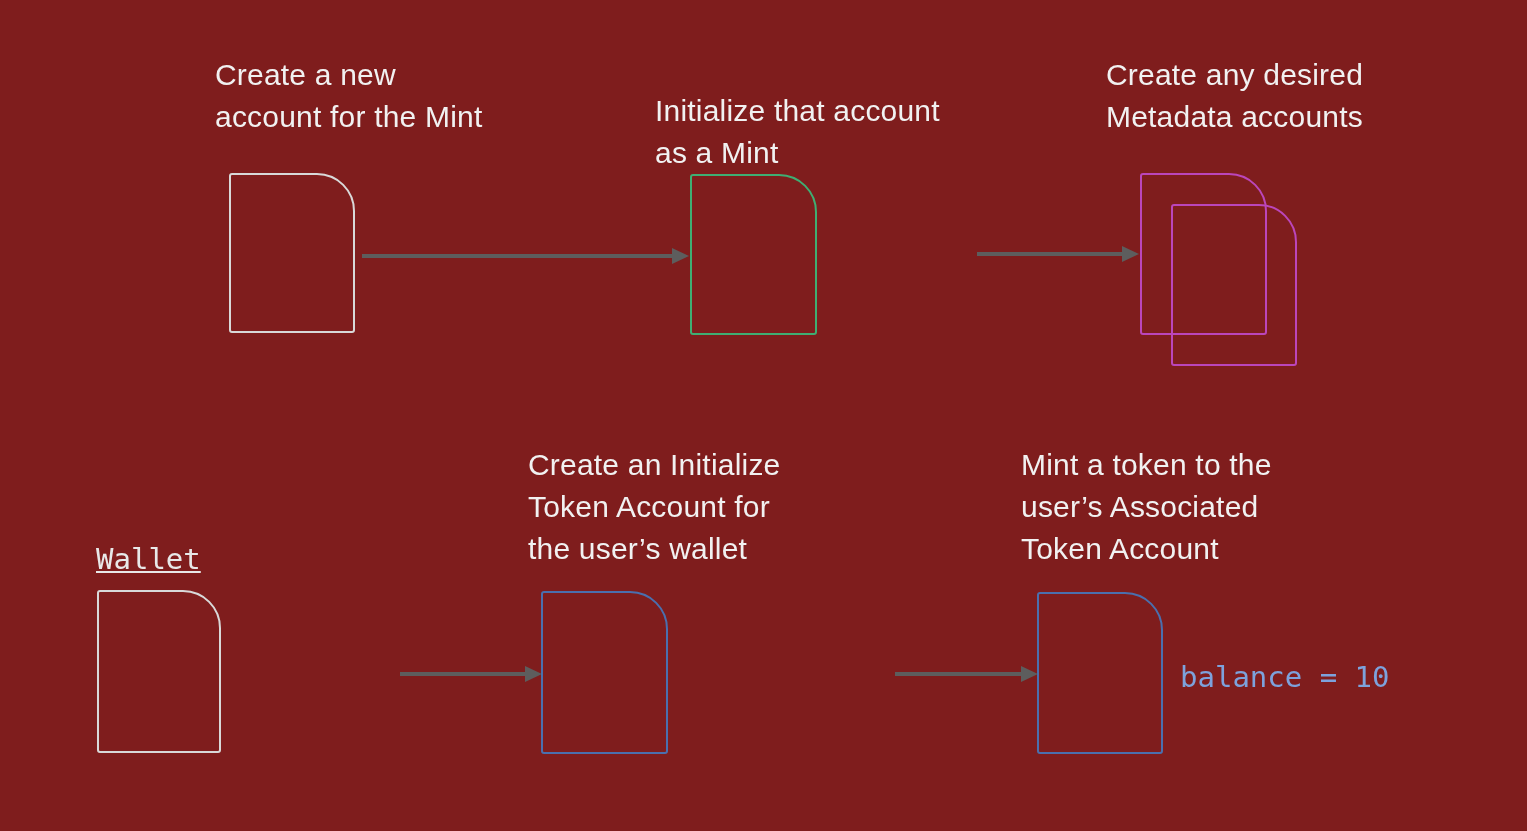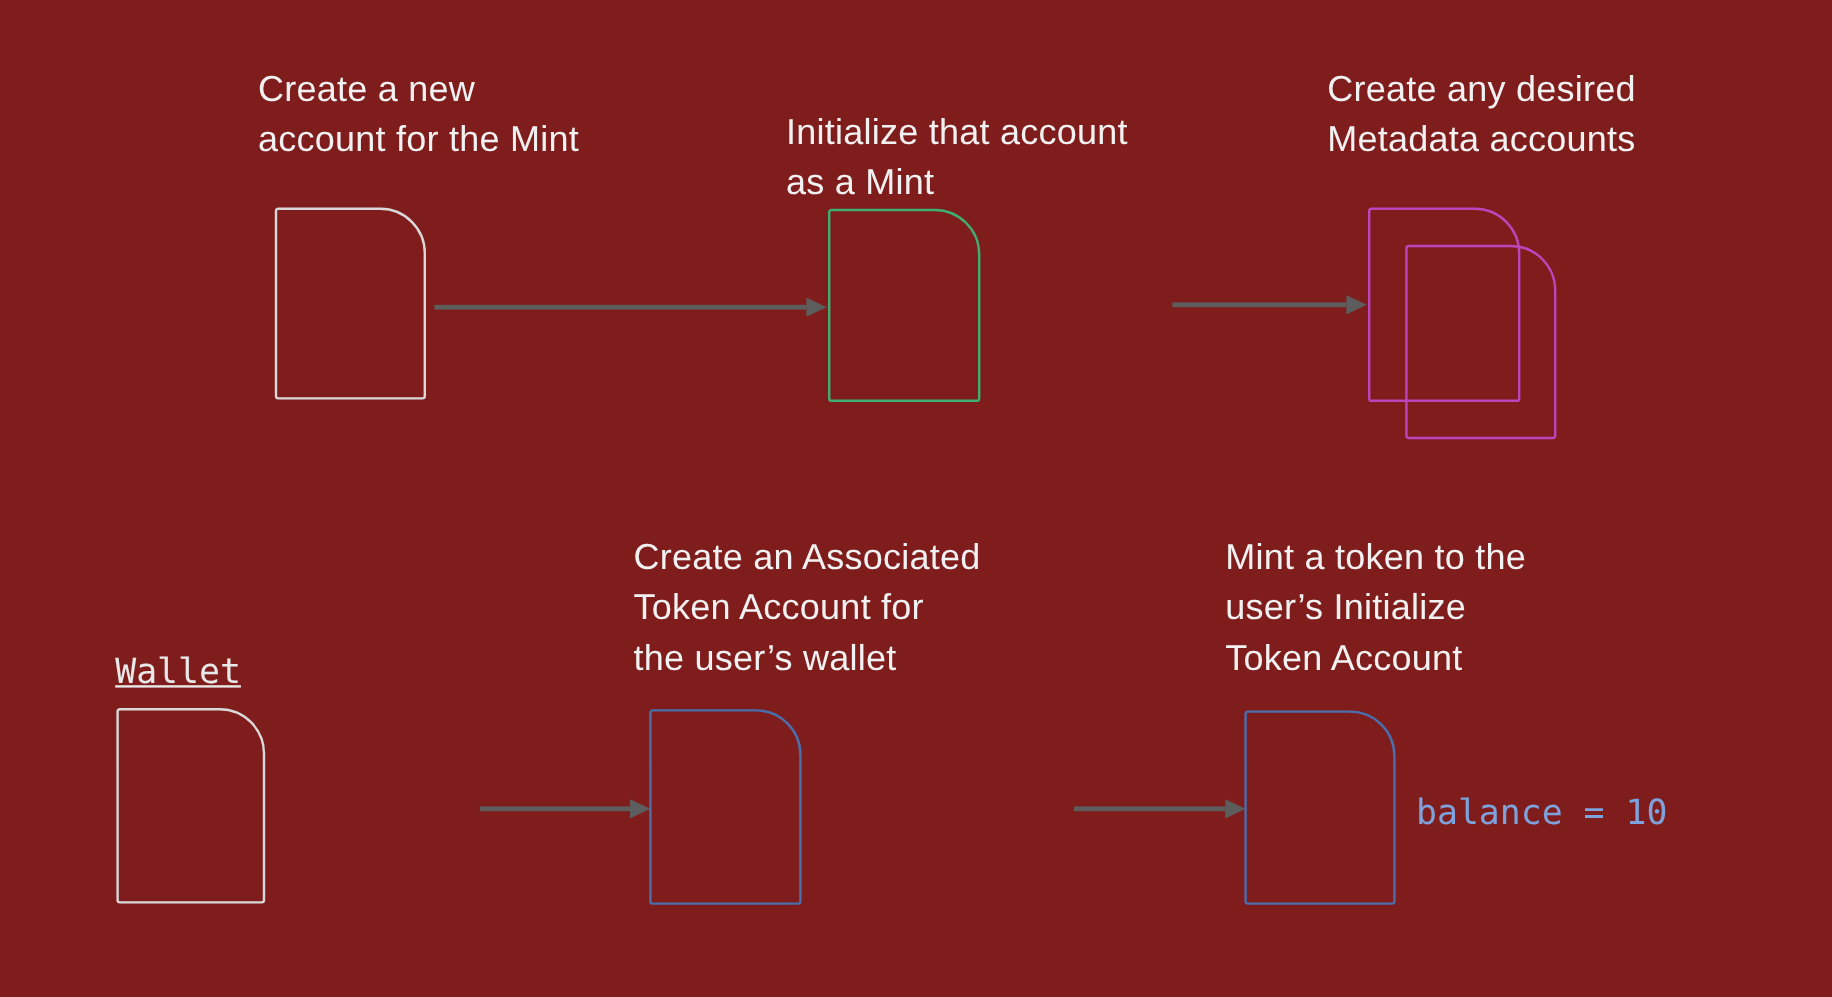--- a/index.html
+++ b/index.html
@@ -107,33 +107,33 @@
 Metadata accounts</div>
 
   <div id="shape-metadata-back" class="doc-shape" style="border-color: rgb(187, 70, 187);"></div>
 
   <div id="shape-metadata-front" class="doc-shape" style="border-color: rgb(187, 70, 187);"></div>
 
   <div id="label-wallet" class="mono-label" style="color: rgb(232, 232, 232); text-decoration: underline;">Wallet</div>
 
   <div id="shape-wallet" class="doc-shape" style="border-color: rgb(217, 217, 217);"></div>
 
-  <div id="label-create-ata" class="step-label" style="color: rgb(241, 241, 241);">Create an Associated
+  <div id="label-create-ata" class="step-label" style="color: rgb(241, 241, 241);">Create an Initialize
 Token Account for
 the user’s wallet</div>
 
   <div id="arrow-wallet-to-ata" class="arrow">
     <div class="arrow-line" style="background-color: rgb(93, 93, 93);"></div>
     <div class="arrow-head" style="border-left-color: rgb(93, 93, 93);"></div>
   </div>
 
   <div id="shape-ata" class="doc-shape" style="border-color: rgb(74, 111, 174);"></div>
 
   <div id="label-mint-token" class="step-label" style="color: rgb(241, 241, 241);">Mint a token to the
-user’s Initialize
+user’s Associated
 Token Account</div>
 
   <div id="arrow-ata-to-mint" class="arrow">
     <div class="arrow-line" style="background-color: rgb(93, 93, 93);"></div>
     <div class="arrow-head" style="border-left-color: rgb(93, 93, 93);"></div>
   </div>
 
   <div id="shape-ata-minted" class="doc-shape" style="border-color: rgb(74, 111, 174);"></div>
 
   <div id="label-balance" class="mono-label" style="color: rgb(125, 162, 220);">balance = 10</div>

